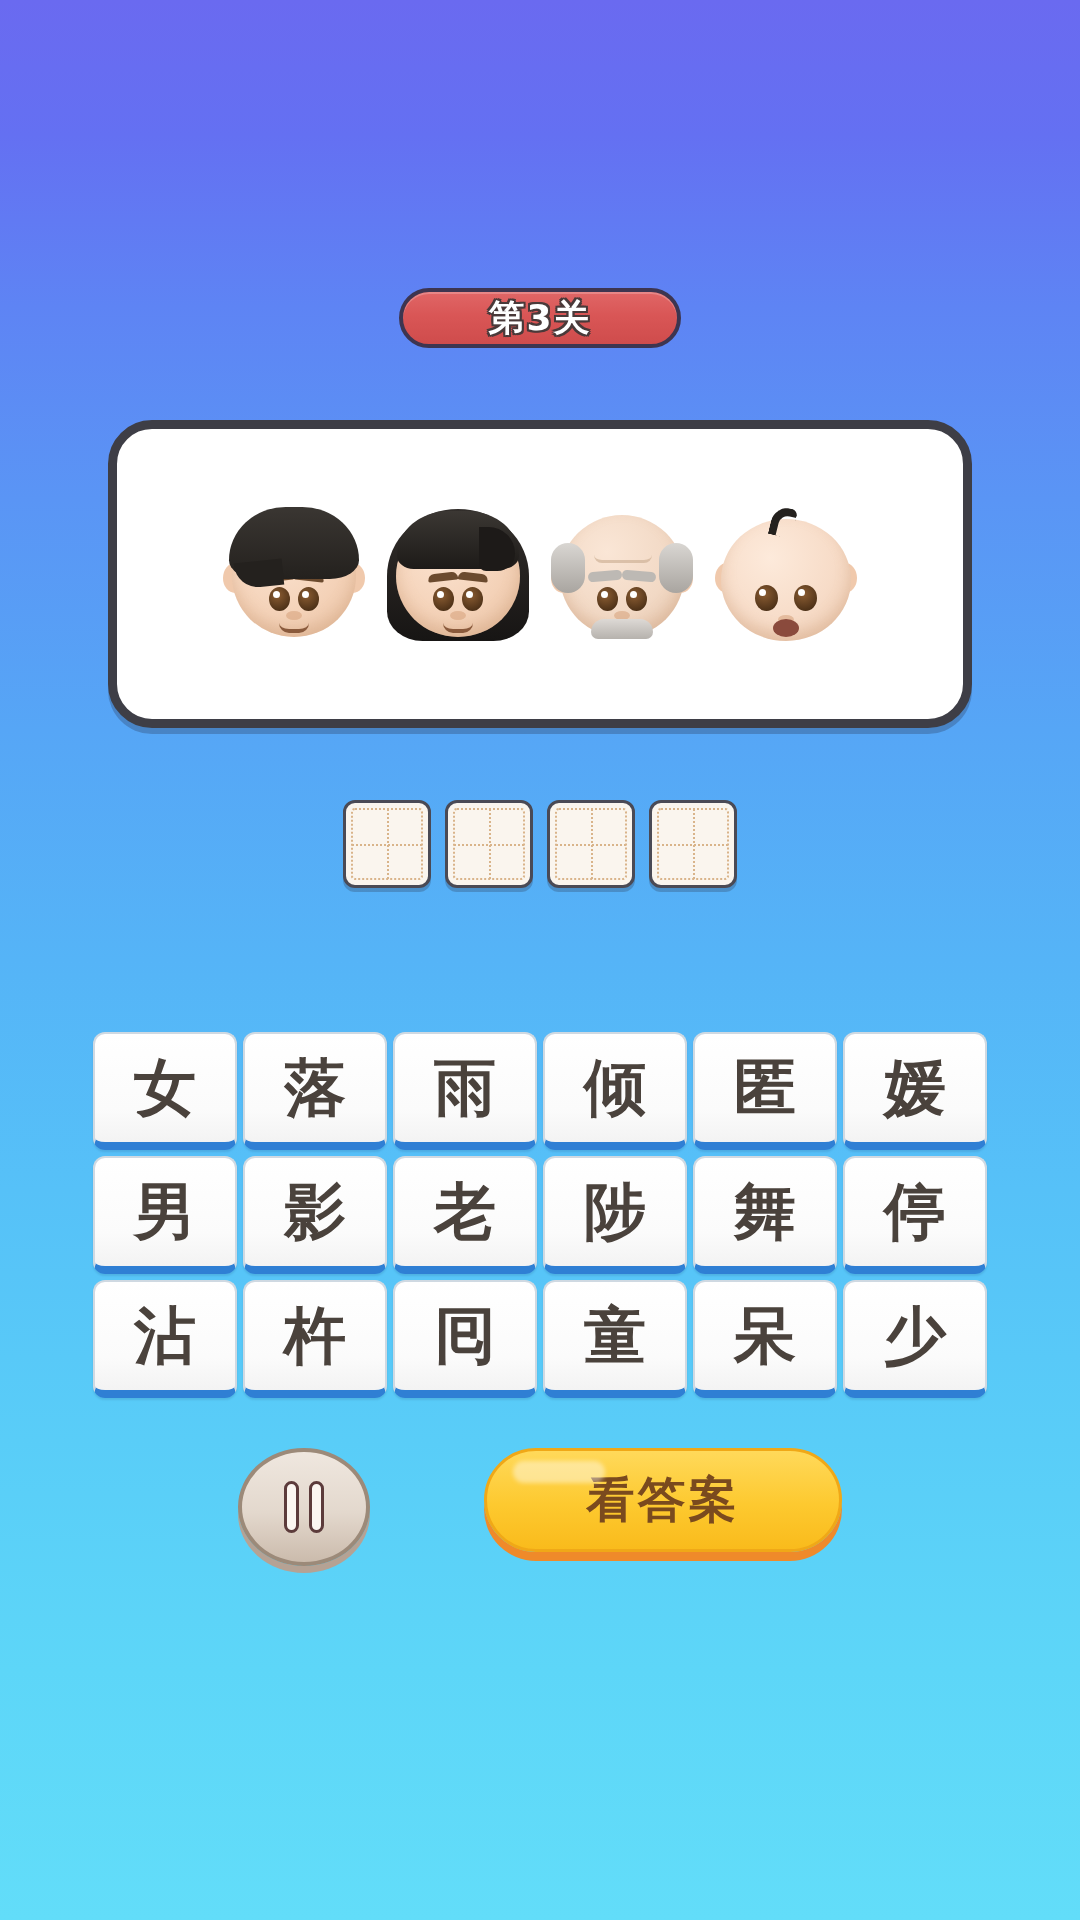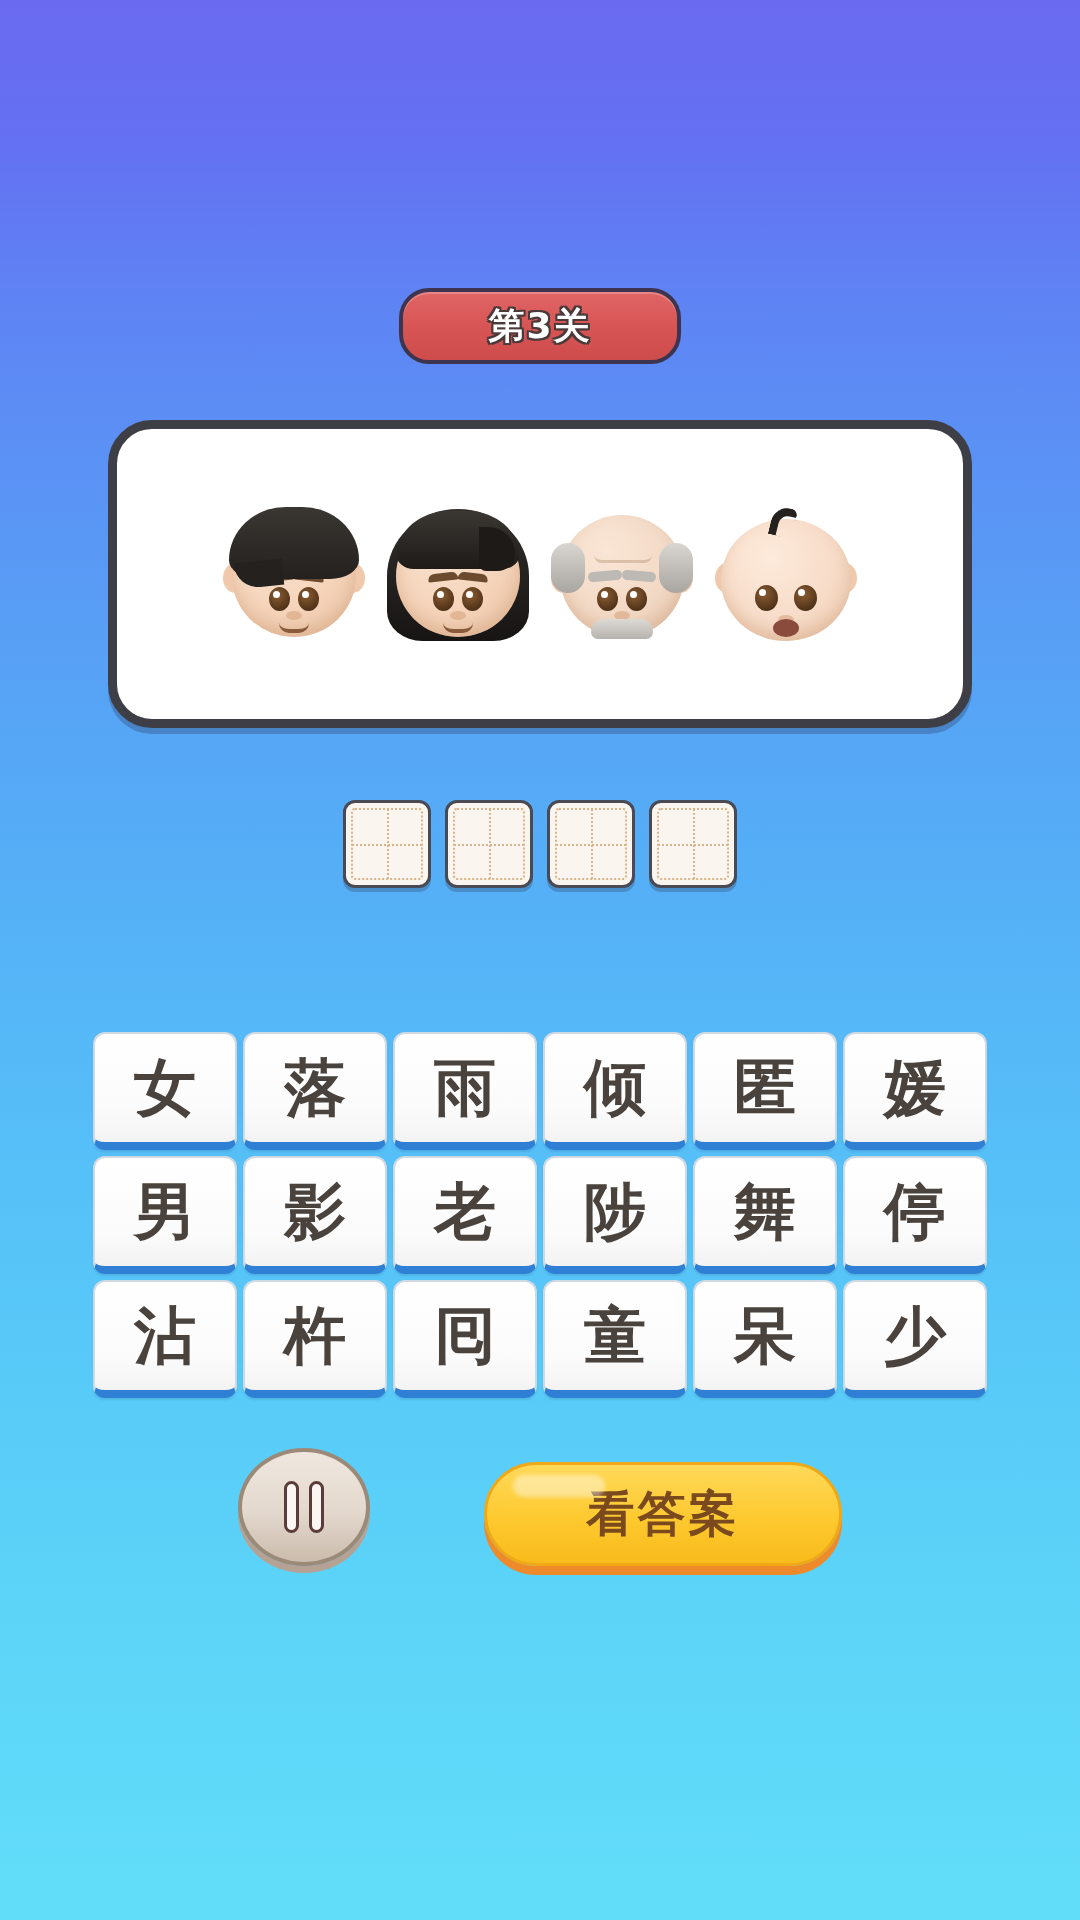--- a/index.html
+++ b/index.html
@@ -31,21 +31,21 @@
     position: absolute;
     top: 288px;
     left: 0;
     width: 100%;
     display: flex;
     justify-content: center;
   }
 
   #level-badge {
     width: 282px;
-    height: 76px;
+    height: 60px;
     border-radius: 30px;
     background: linear-gradient(180deg, #e06666 0%, #d95656 45%, #cf4c4c 100%);
     border: 4px solid #3d3550;
     display: flex;
     align-items: center;
     justify-content: center;
     box-shadow: inset 0 2px 0 rgba(255,255,255,0.22);
   }
 
   #level-badge-text {
@@ -385,21 +385,21 @@
     line-height: 1;
   }
 
   
   #bottom-bar {
     position: absolute;
     top: 1448px;
     left: 0;
     width: 100%;
     display: flex;
-    align-items: flex-end;
+    align-items: flex-start;
     justify-content: center;
     gap: 114px;
   }
 
   #pause-button {
     width: 132px;
     height: 118px;
     border-radius: 50%;
     background: linear-gradient(180deg, #efe7df 0%, #e3d8cd 55%, #cbbbac 100%);
     border: 4px solid #9c8a79;

